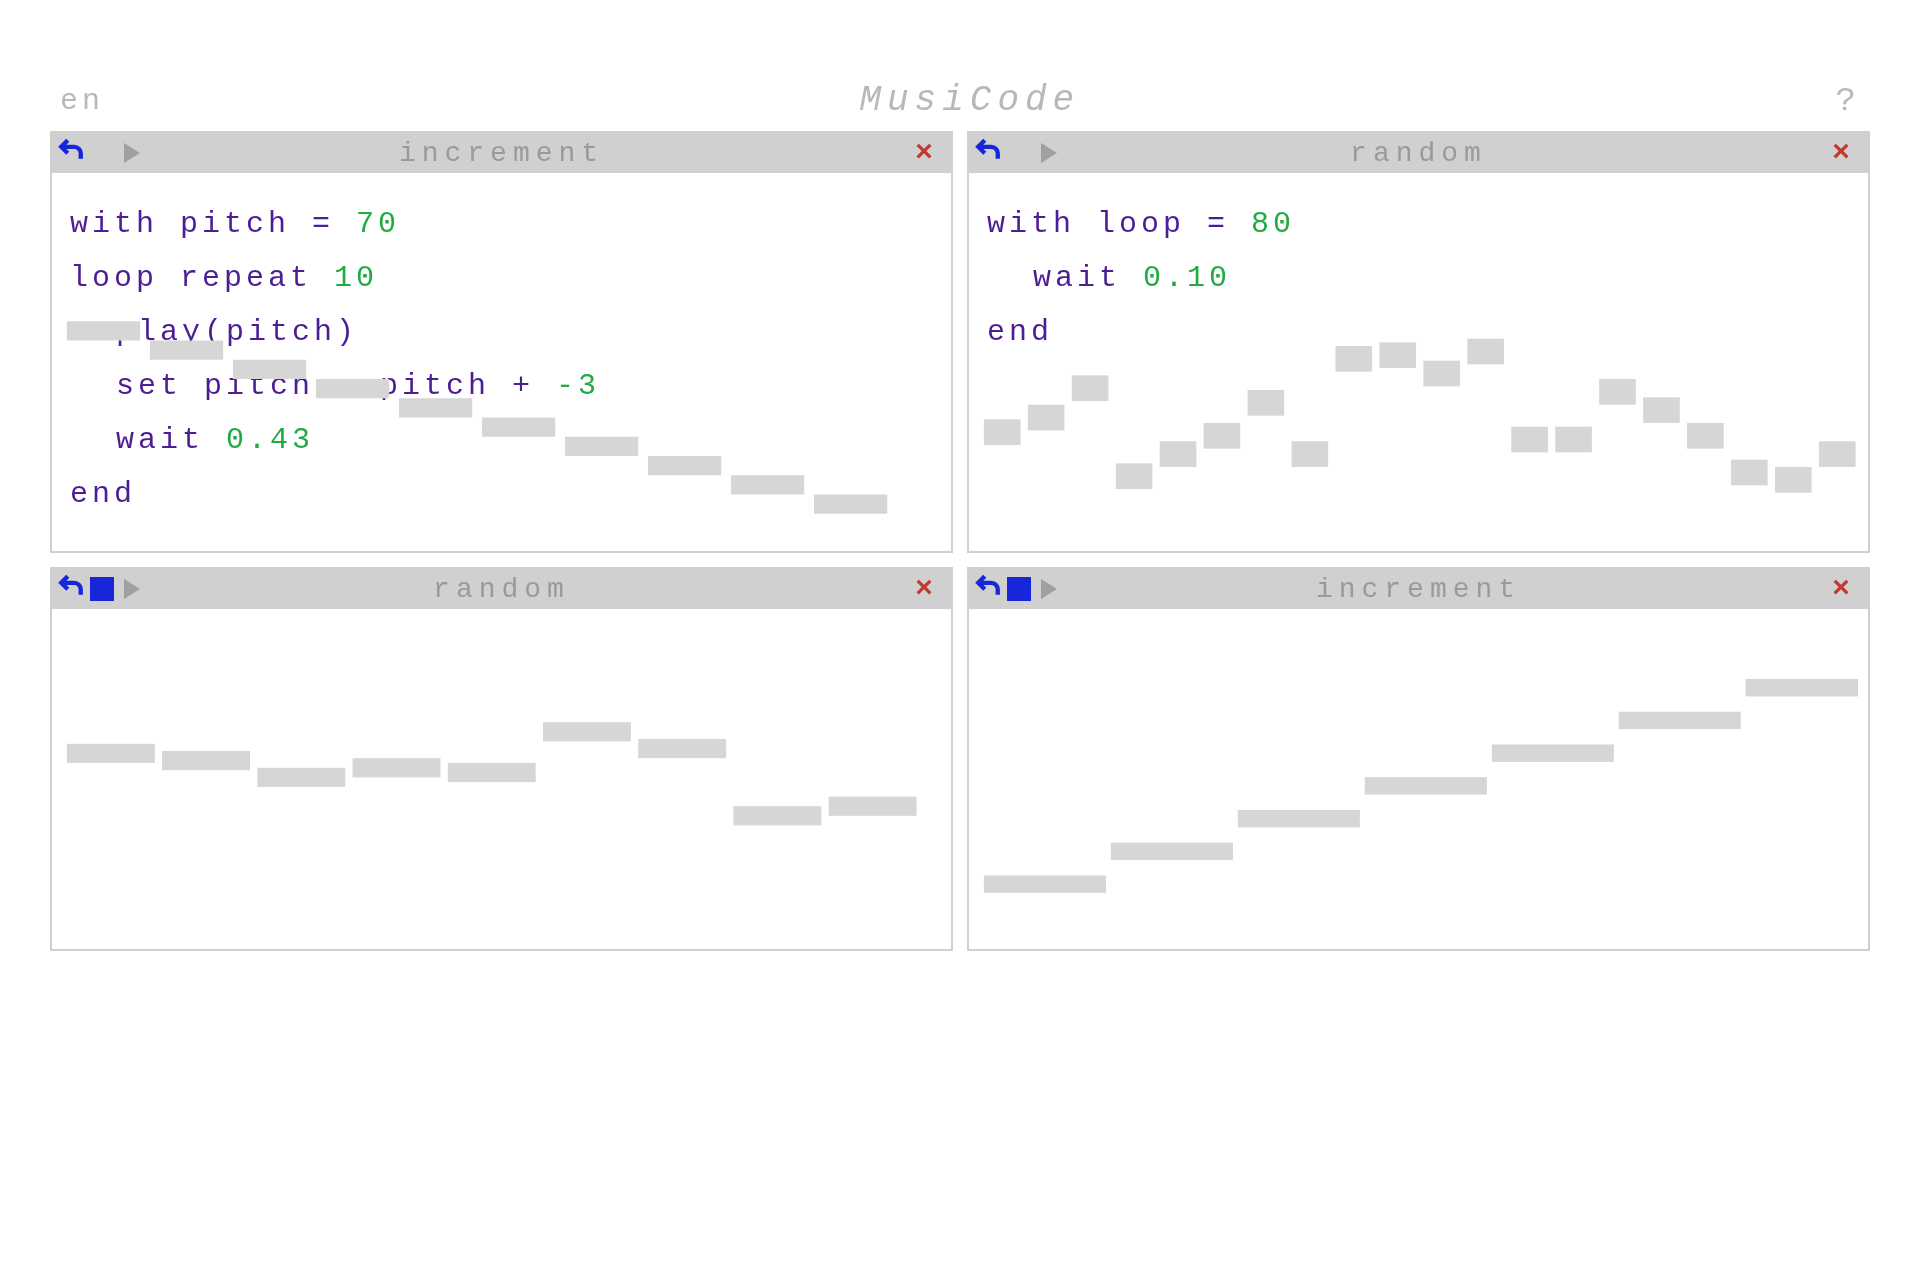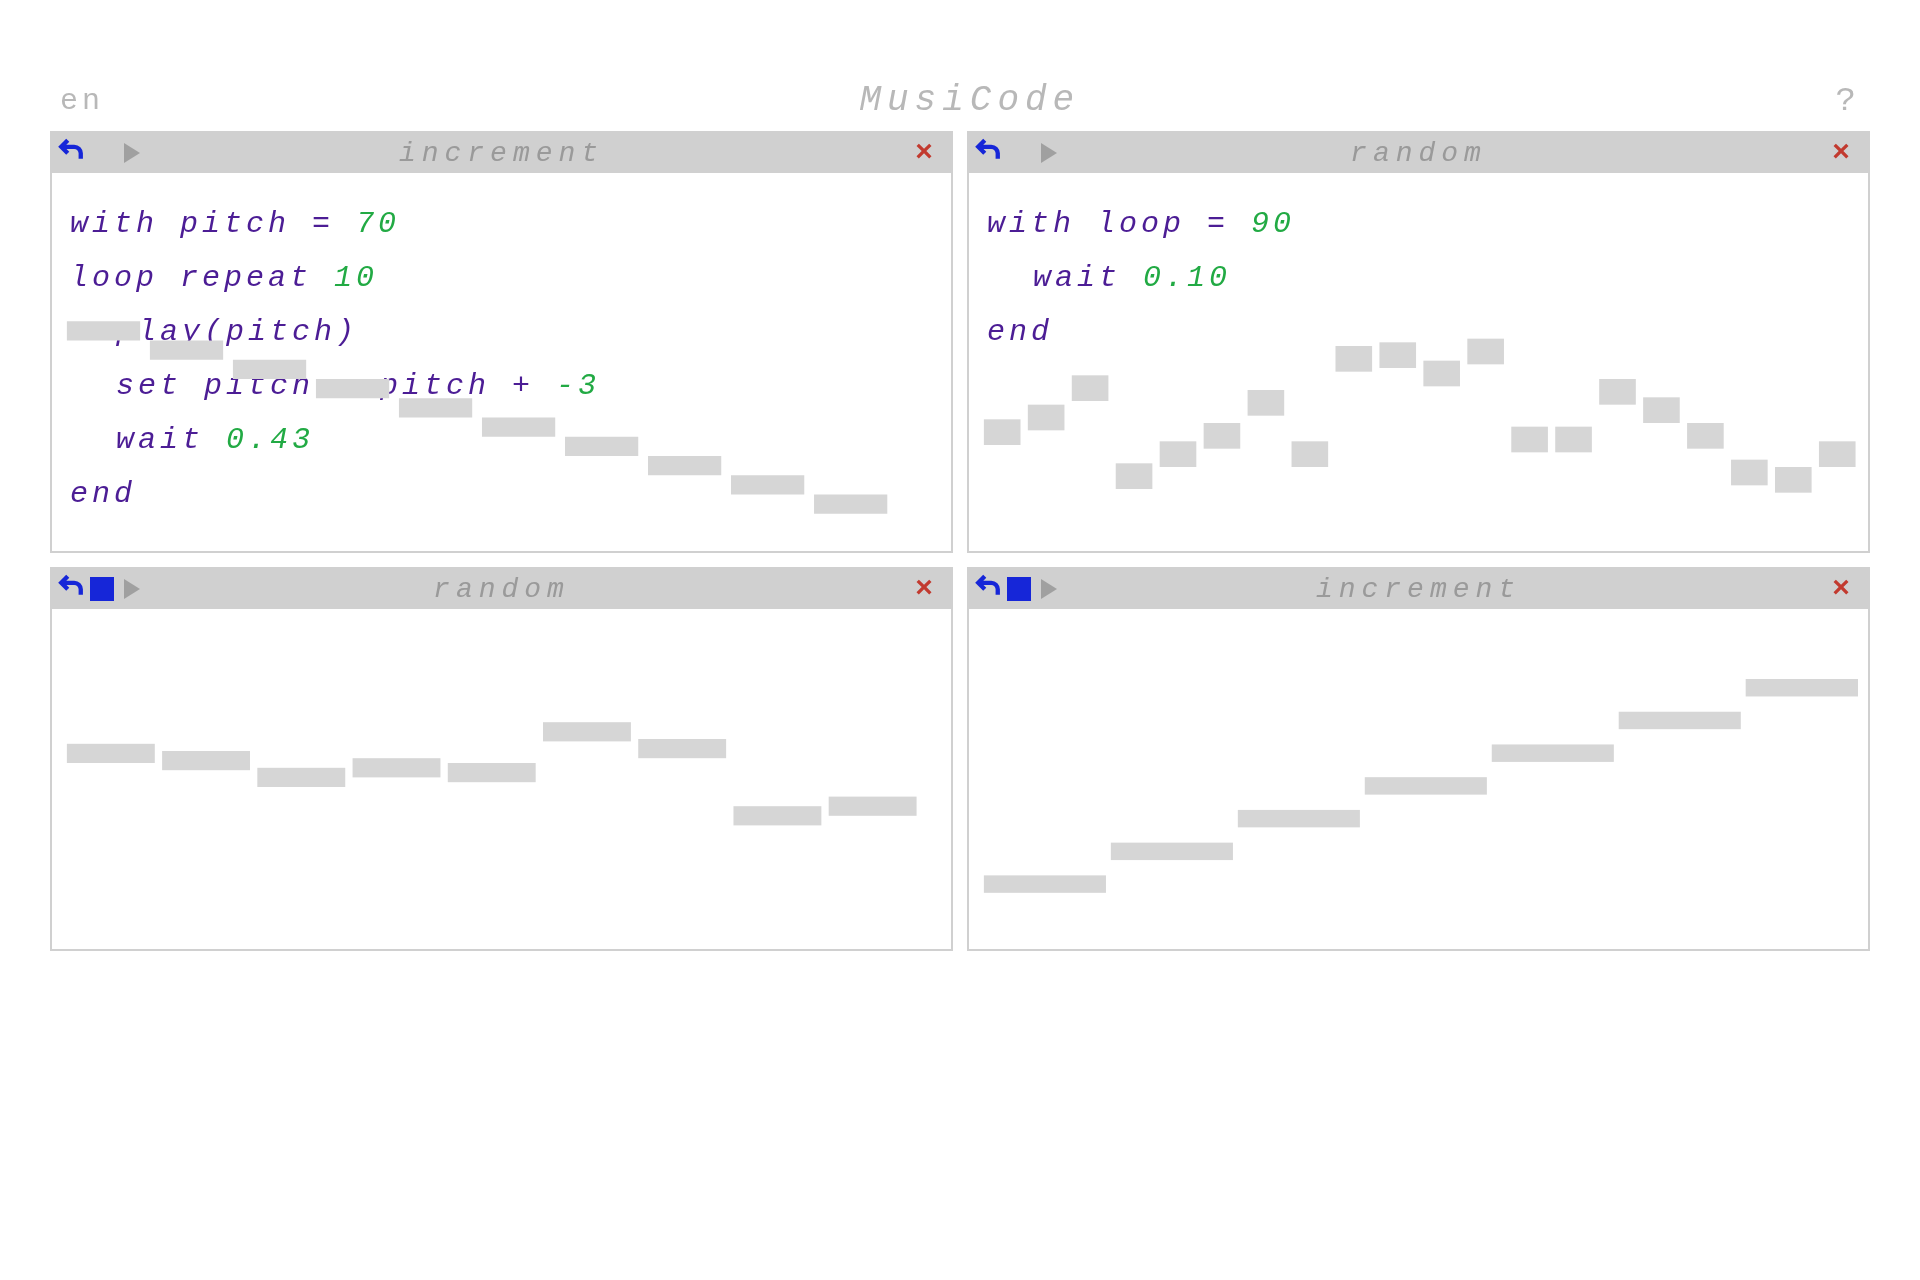--- a/index.html
+++ b/index.html
@@ -26,21 +26,20 @@
   }
   .topbar .lang { font-size: 30px; }
   .topbar .title { font-size: 36px; letter-spacing: 6px; font-style: italic; }
   .topbar .help { font-size: 34px; }
 
   .grid {
     display: grid;
     grid-template-columns: 1fr 1fr;
     grid-template-rows: auto auto;
     gap: 14px;
-    font-style: italic;
   }
 
   .panel {
     border: 2px solid #d0d0d0;
     background: #fff;
   }
   .panel .hdr {
     height: 40px;
     background: #d0d0d0;
     display: flex;
@@ -172,21 +171,21 @@
           <span class="ic-undo"><svg viewBox="0 0 24 24">
                 <path d="M9 4 L3 10 L9 16 M3 10 H15 A6 6 0 0 1 21 16 V21"></path>
               </svg></span>
           <span class="ic-list"><span class="bar"></span><span class="bar"></span><span class="bar"></span></span>
           <span class="ic-play"></span>
         </div>
         <div class="hdr-title">random</div>
         <span class="hdr-close">×</span>
       </div>
       <div class="code">
-        <div><span class="kw">with</span> <span class="kw">loop =</span> <span class="num">90</span></div>
+        <div><span class="kw">with</span> <span class="kw">loop =</span> <span class="num">80</span></div>
         <div><span class="indent"></span><span class="kw">wait</span> <span class="num">0.10</span></div>
         <div><span class="kw">end</span></div>
         <div class="track high">
           <svg class="notes-svg" viewBox="0 0 720 120" preserveAspectRatio="none">
               <rect x="4" y="58" width="30" height="14"></rect>
               <rect x="40" y="50" width="30" height="14"></rect>
               <rect x="76" y="34" width="30" height="14"></rect>
               <rect x="112" y="82" width="30" height="14"></rect>
               <rect x="148" y="70" width="30" height="14"></rect>
               <rect x="184" y="60" width="30" height="14"></rect>

